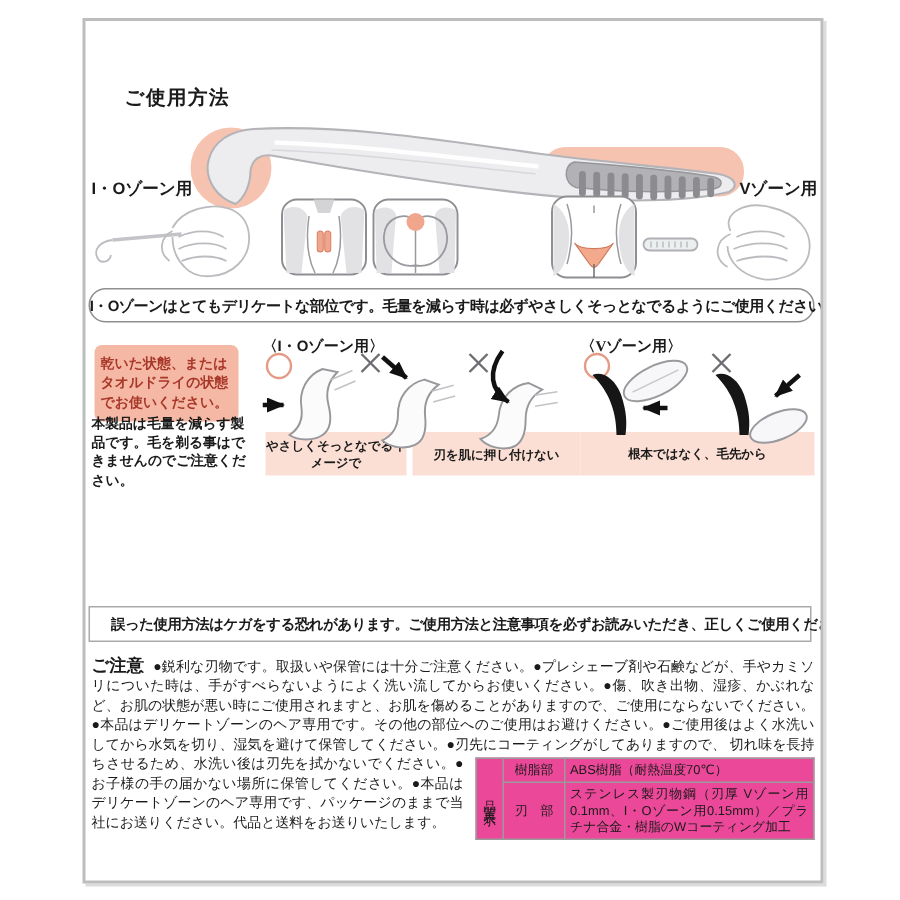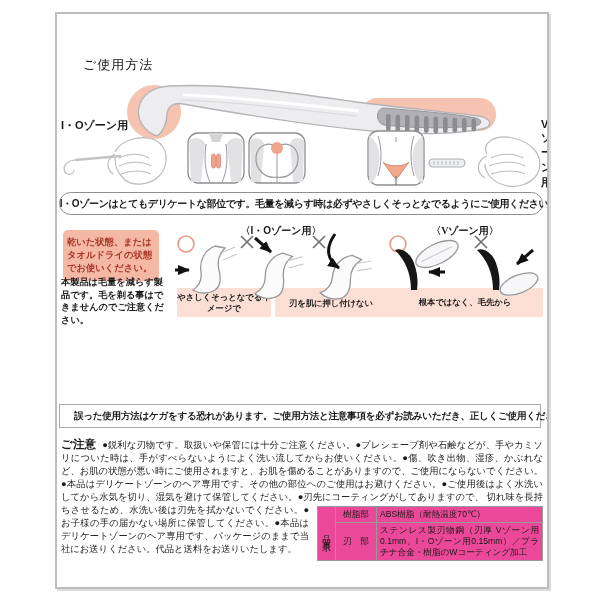--- a/index.html
+++ b/index.html
@@ -8,25 +8,25 @@
     font-family:"Liberation Sans","DejaVu Sans",sans-serif;
     color:#1a1a1a;
     -webkit-font-smoothing:antialiased;
   }
   .frame{
     position:absolute;left:55px;top:12px;width:490px;height:573px;
     background:#ffffff;border:2px solid #bdbdbd;box-shadow:2px 2px 0 #dcdcdc;
     overflow:hidden;
   }
   .abs{position:absolute;}
-  .page-title{left:26px;top:42px;font-size:13px;font-weight:normal;letter-spacing:1px;}
+  .page-title{left:26px;top:42px;font-size:13px;font-weight:bold;letter-spacing:1px;}
   .razor-svg{left:64px;top:34px;}
   .zone-label{font-size:11px;font-weight:bold;}
   .io-label{left:4px;top:104px;}
-  .v-label{left:436px;top:104px;margin-left:48px;}
+  .v-label{left:436px;top:104px;}
   .hand-io{left:0px;top:116px;}
   .body-i{left:130px;top:118px;}
   .body-o{left:191px;top:118px;}
   .body-v{left:310px;top:116px;}
   .hand-v{left:370px;top:118px;}
   .banner{
     left:2px;top:178px;width:482px;height:21px;
     border:1px solid #8f8f8f;border-radius:12px;
     display:flex;align-items:center;justify-content:center;
     font-size:10px;font-weight:bold;white-space:nowrap;letter-spacing:-0.4px;
@@ -37,21 +37,21 @@
     font-size:9.3px;font-weight:bold;line-height:13px;text-align:left;
   }
   .product-note{
     left:4px;top:262px;width:110px;
     font-size:9.2px;font-weight:bold;line-height:12.6px;
   }
   .zone-section{top:210px;height:94px;}
   .io-section{left:118px;width:212px;}
   .v-section{left:330px;width:156px;font-family:Liberation Serif, serif;}
   .zone-heading{
-    position:absolute;top:0;left:0;right:0;text-align:center;
+    position:absolute;top:0;left:0;right:0;text-align:left;
     font-size:10px;font-weight:bold;
   }
   .band{
     position:absolute;top:64px;height:29px;background:#fbdfd4;
     font-size:8.3px;font-weight:bold;text-align:center;line-height:10.5px;
     box-sizing:border-box;
   }
   .band-ok{left:2px;width:94px;padding-top:4px;}
   .band-ng{left:100px;width:112px;padding-top:10px;}
   .band-v{left:0;width:156px;padding-top:10px;}

